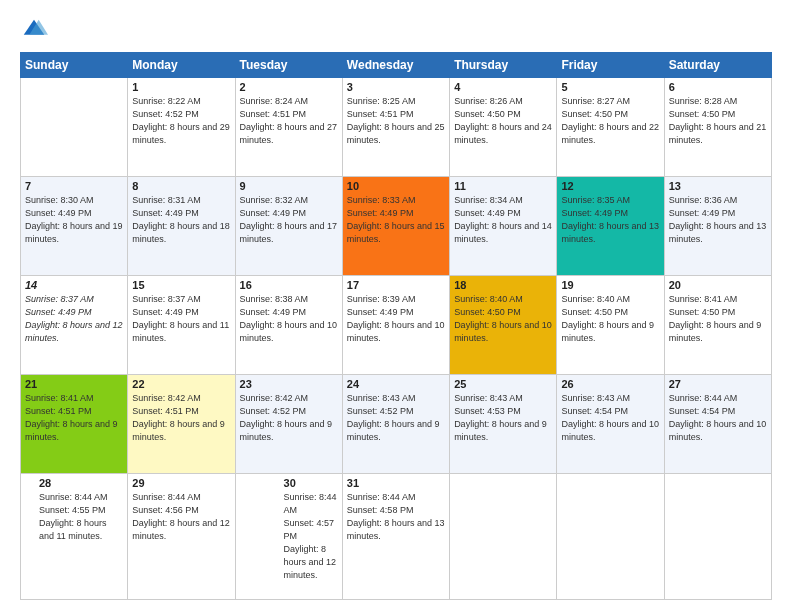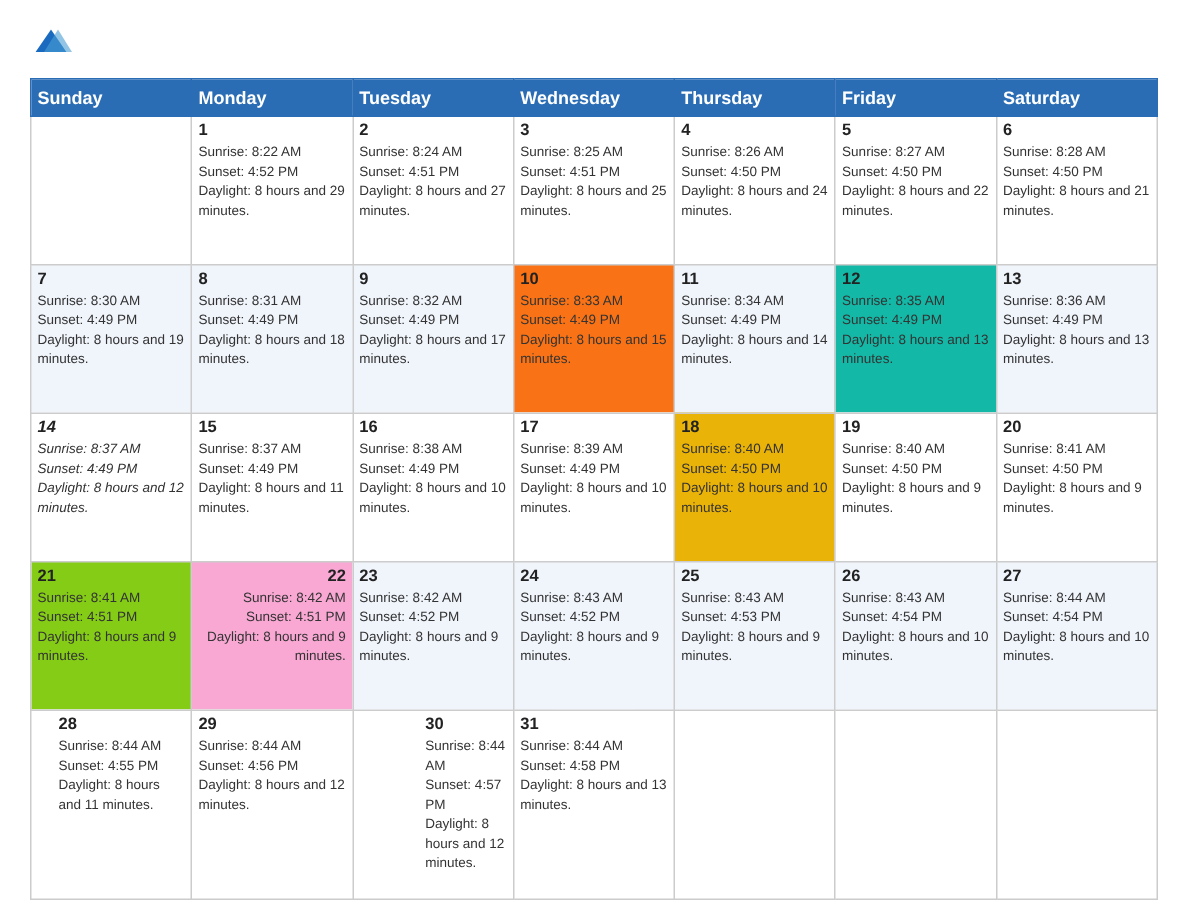--- a/index.html
+++ b/index.html
@@ -215,21 +215,21 @@
           <td style="background: rgb(255, 255, 255);">
             <div class="day-num">20</div>
             <div class="day-info">Sunrise: 8:41 AM<br>Sunset: 4:50 PM<br>Daylight: 8 hours and 9 minutes.</div>
           </td>
         </tr>
         <tr>
           <td style="background: #84cc16;">
             <div class="day-num">21</div>
             <div class="day-info">Sunrise: 8:41 AM<br>Sunset: 4:51 PM<br>Daylight: 8 hours and 9 minutes.</div>
           </td>
-          <td style="background: #f9a8d4; text-align: right;">
+          <td style="background: #fef9c3;">
             <div class="day-num">22</div>
             <div class="day-info">Sunrise: 8:42 AM<br>Sunset: 4:51 PM<br>Daylight: 8 hours and 9 minutes.</div>
           </td>
           <td style="background: rgb(240, 244, 251);">
             <div class="day-num">23</div>
             <div class="day-info">Sunrise: 8:42 AM<br>Sunset: 4:52 PM<br>Daylight: 8 hours and 9 minutes.</div>
           </td>
           <td style="background: rgb(240, 244, 251);">
             <div class="day-num">24</div>
             <div class="day-info">Sunrise: 8:43 AM<br>Sunset: 4:52 PM<br>Daylight: 8 hours and 9 minutes.</div>

